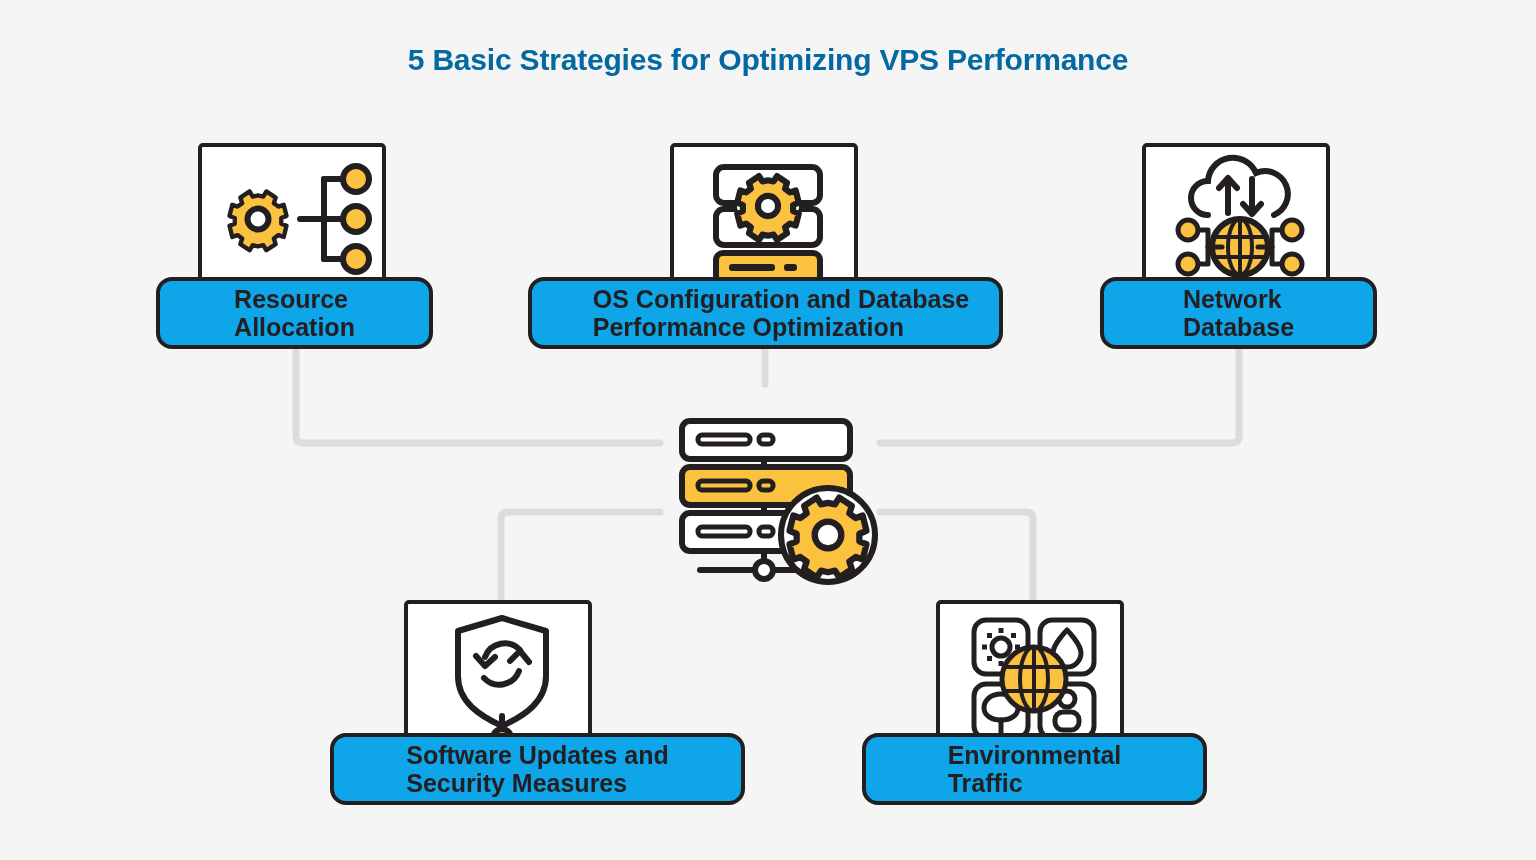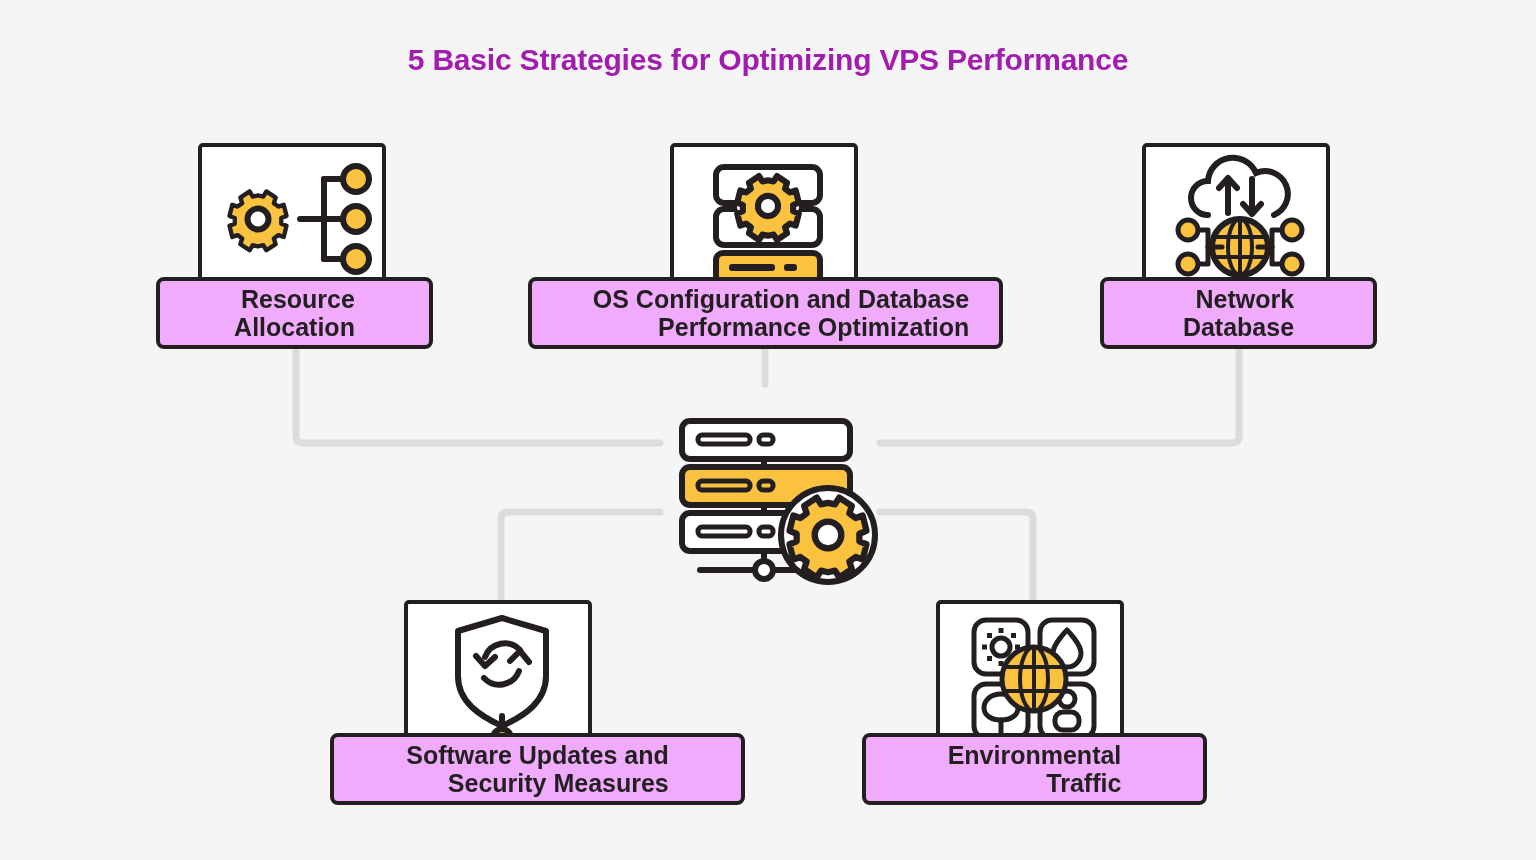--- a/index.html
+++ b/index.html
@@ -11,46 +11,46 @@
     position:relative;
   }
   #stage{position:absolute;left:0;top:0;width:1536px;height:860px;}
 
   .title{
     position:absolute;
     left:0;top:43px;width:1536px;
     text-align:center;
     font-size:30px;
     font-weight:bold;
-    color:#a21caf;
+    color:#0369a1;
     letter-spacing:-0.2px;
   }
 
   
   #wires{position:absolute;left:0;top:0;width:1536px;height:860px;}
 
   .node{position:absolute;}
 
   .icon-panel{
     position:absolute;
     background:#ffffff;
     border:4px solid #231f20;
     border-radius:5px;
     box-sizing:border-box;
   }
   .label-box{
     position:absolute;
-    background:#f0abfc;
+    background:#0ea5e9;
     border:4px solid #231f20;
-    border-radius:8px;
+    border-radius:16px;
     box-sizing:border-box;
     display:flex;
     align-items:center;
     justify-content:center;
-    text-align:right;
+    text-align:left;
     color:#231f20;
     font-weight:bold;
     line-height:1.12;
     font-size:25px;
     white-space:pre-line;
     z-index:3;
   }
   .label-box.wide{font-size:25px;}
   .icon-svg{position:absolute;left:0;top:0;}
   #hub{position:absolute;z-index:4;}

